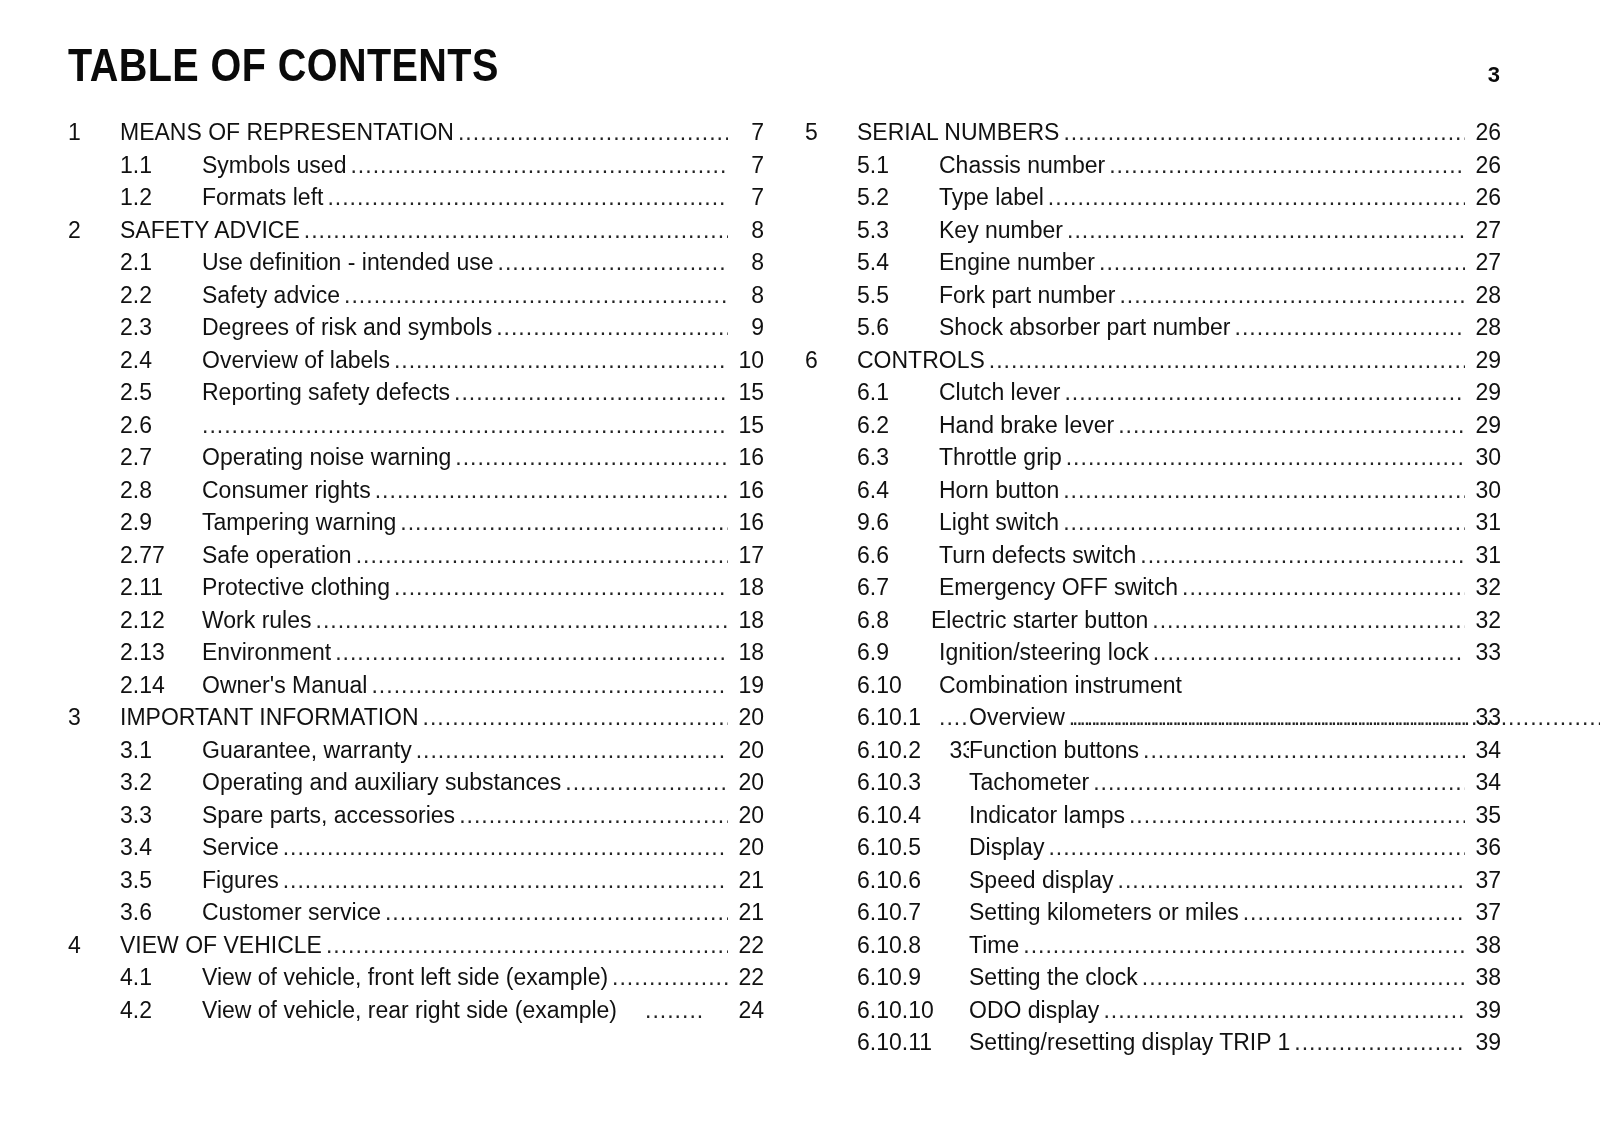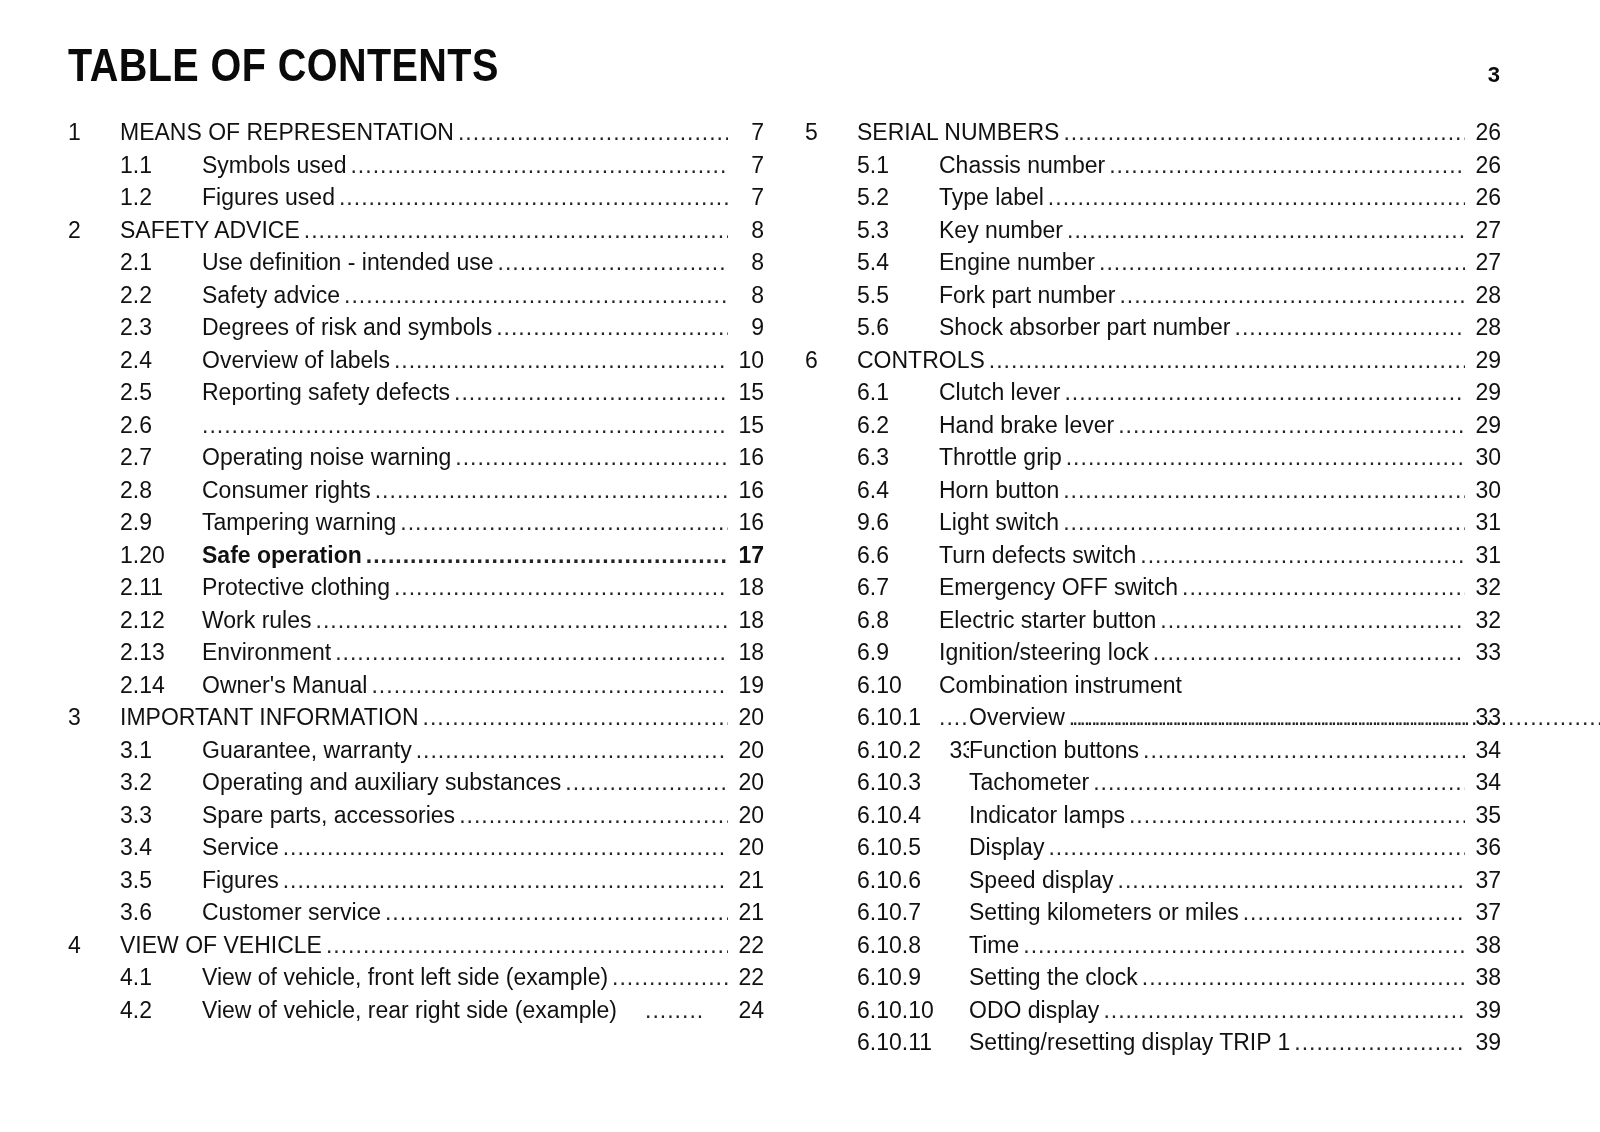--- a/index.html
+++ b/index.html
@@ -36,21 +36,21 @@
       <span class="num" style="left: 52px;">1.1</span>
       <span class="entry" style="left: 134px;">
         <span class="label">Symbols used</span>
         <span class="leader"></span>
         <span class="pg">7</span>
       </span>
     </div>
     <div class="row">
       <span class="num" style="left: 52px;">1.2</span>
       <span class="entry" style="left: 134px;">
-        <span class="label">Figures used</span>
+        <span class="label">Formats left</span>
         <span class="leader"></span>
         <span class="pg">7</span>
       </span>
     </div>
     <div class="row">
       <span class="num" style="left: 0px;">2</span>
       <span class="entry" style="left: 52px;">
         <span class="label">SAFETY ADVICE</span>
         <span class="leader"></span>
         <span class="pg">8</span>
@@ -121,22 +121,22 @@
     </div>
     <div class="row">
       <span class="num" style="left: 52px;">2.9</span>
       <span class="entry" style="left: 134px;">
         <span class="label">Tampering warning</span>
         <span class="leader"></span>
         <span class="pg">16</span>
       </span>
     </div>
     <div class="row">
-      <span class="num" style="left: 52px;">1.20</span>
-      <span class="entry" style="left: 134px; font-weight: bold;">
+      <span class="num" style="left: 52px;">2.77</span>
+      <span class="entry" style="left: 134px;">
         <span class="label">Safe operation</span>
         <span class="leader"></span>
         <span class="pg">17</span>
       </span>
     </div>
     <div class="row">
       <span class="num" style="left: 52px;">2.11</span>
       <span class="entry" style="left: 134px;">
         <span class="label">Protective clothing</span>
         <span class="leader"></span>
@@ -364,21 +364,21 @@
     <div class="row">
       <span class="num" style="left: 52px;">6.7</span>
       <span class="entry" style="left: 134px;">
         <span class="label">Emergency OFF switch</span>
         <span class="leader"></span>
         <span class="pg">32</span>
       </span>
     </div>
     <div class="row">
       <span class="num" style="left: 52px;">6.8</span>
-      <span class="entry" style="left: 134px; align-items: center;">
+      <span class="entry" style="left: 126px; align-items: center;">
         <span class="label">Electric starter button</span>
         <span class="leader"></span>
         <span class="pg">32</span>
       </span>
     </div>
     <div class="row">
       <span class="num" style="left: 52px;">6.9</span>
       <span class="entry" style="left: 134px;">
         <span class="label">Ignition/steering lock</span>
         <span class="leader"></span>

